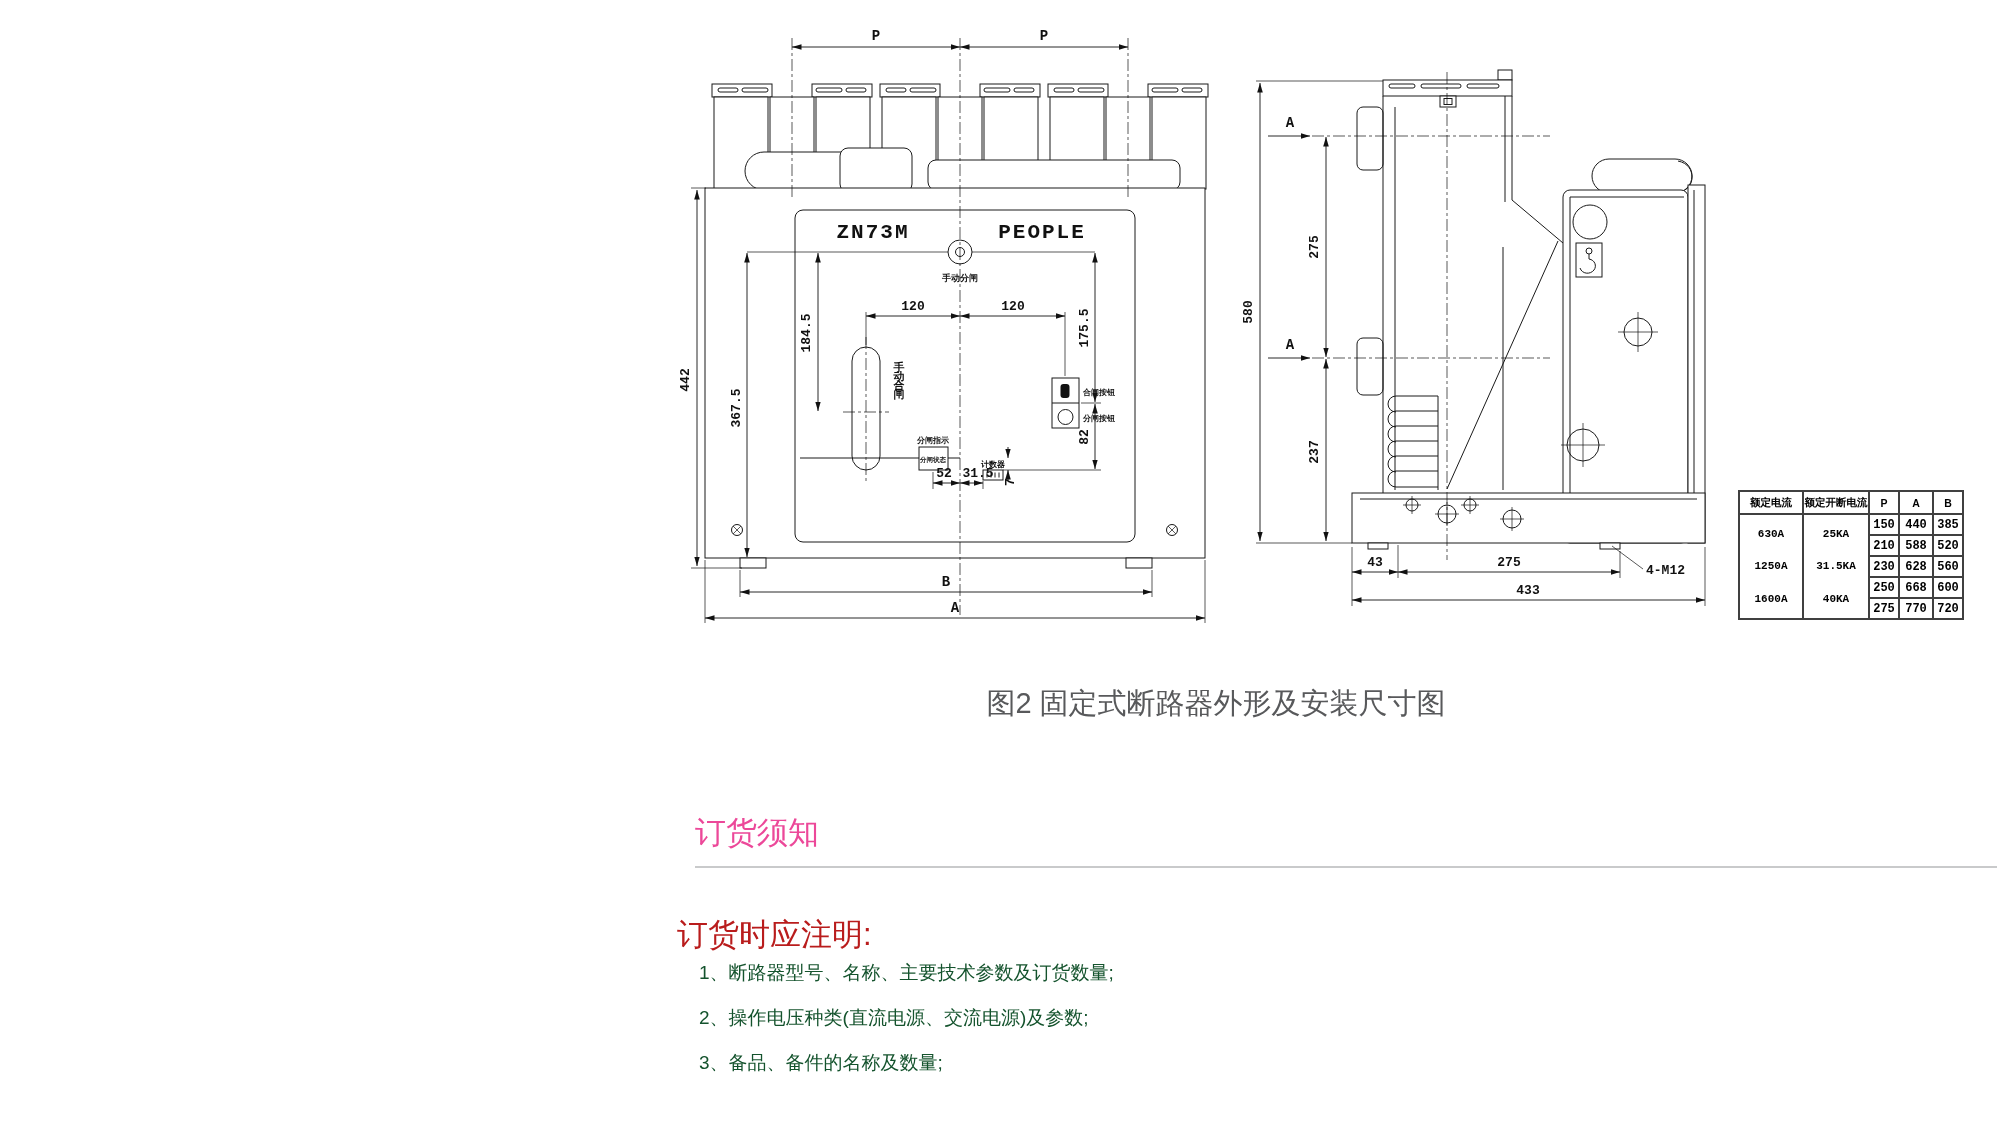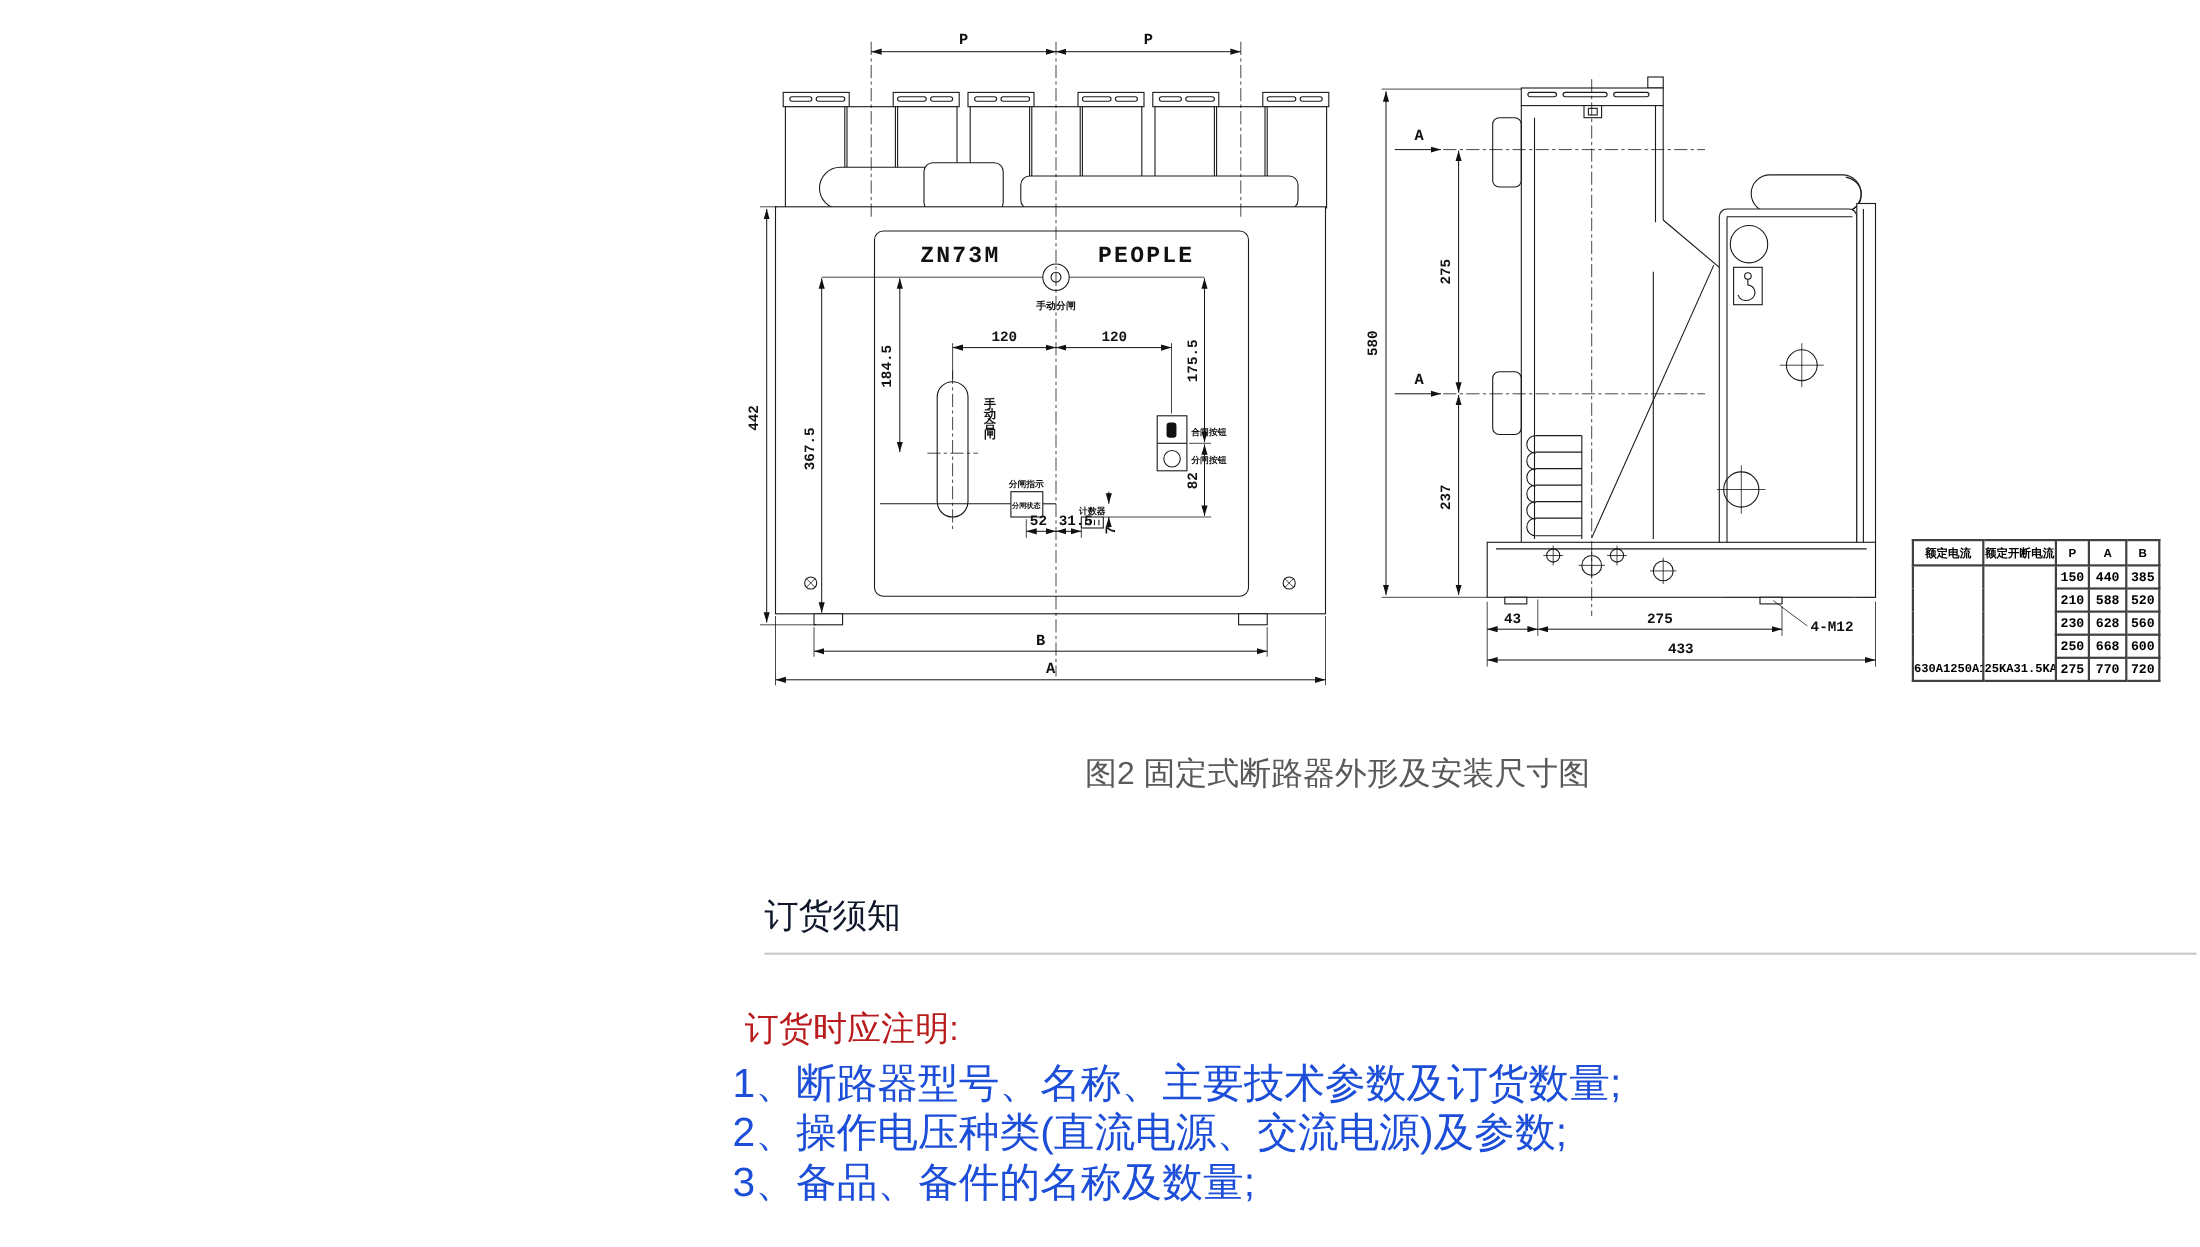--- a/index.html
+++ b/index.html
@@ -2,36 +2,36 @@
 <html><head>
 <meta charset="utf-8">
 <style>
   html,body{margin:0;padding:0;background:#fff;}
   .page{position:relative;width:2000px;height:1134px;background:#ffffff;overflow:hidden;
         font-family:"Liberation Sans","DejaVu Sans",sans-serif;color:#58595b;}
   .abs{position:absolute;}
   .model-title{left:30px;top:70px;font-size:47px;font-weight:800;color:#f1592a;letter-spacing:1px;}
   .subtitle{left:30px;top:172px;font-size:33px;font-weight:400;color:#58595b;letter-spacing:1px;}
   .caption{left:666px;top:684px;width:1100px;text-align:center;font-size:29px;font-weight:500;color:#58595b;}
-  .order-heading{left:695px;top:812px;font-size:31px;font-weight:500;color:#0f172a;}
+  .order-heading{left:695px;top:812px;font-size:31px;font-weight:500;color:#ec4899;}
   .order-rule{left:695px;top:866px;width:1302px;height:0;border-top:2px solid #c9cacb;}
   .order-intro{left:677px;top:914px;font-size:31px;color:#b91c1c;}
-  .order-item{left:666px;font-size:37px;color:#1d4ed8;}
+  .order-item{left:699px;font-size:19px;color:#14532d;}
   .vtext{left:891px;top:352px;writing-mode:vertical-rl;text-orientation:upright;
          font-size:11px;font-weight:700;color:#111;letter-spacing:9px;}
 
   
   .spec-table-wrap{left:1738px;top:490px;}
   table.spec{border-collapse:collapse;table-layout:fixed;width:224px;}
   table.spec th,table.spec td{border:2px solid #404040;text-align:center;padding:0;overflow:hidden;}
   table.spec th{height:21px;font-size:10.5px;font-weight:700;color:#000;
                 font-family:"Liberation Sans",sans-serif;}
   table.spec td{height:19px;font:700 12px "Liberation Mono",monospace;color:#000;}
-  .merged-cell{display:flex;flex-direction:row;justify-content:space-around;height:97px;
-               font:700 11px "Liberation Mono",monospace;align-items:flex-end;}
+  .merged-cell{display:flex;flex-direction:column;justify-content:space-around;height:97px;
+               font:700 11px "Liberation Mono",monospace;}
 
   
   svg .ln{stroke:#1a1a1a;stroke-width:1;fill:none;}
   svg .lnw{stroke:#1a1a1a;stroke-width:1;fill:#fff;}
   svg .fill{fill:#111;stroke:none;}
   svg .dim-line{stroke:#111;stroke-width:0.9;fill:none;}
   svg .ext{stroke:#111;stroke-width:0.7;fill:none;}
   svg .cl{stroke:#111;stroke-width:0.7;fill:none;stroke-dasharray:12 3 3 3;}
   svg text{fill:#111;}
   svg text.dim{font:700 13px "Liberation Mono",monospace;}

